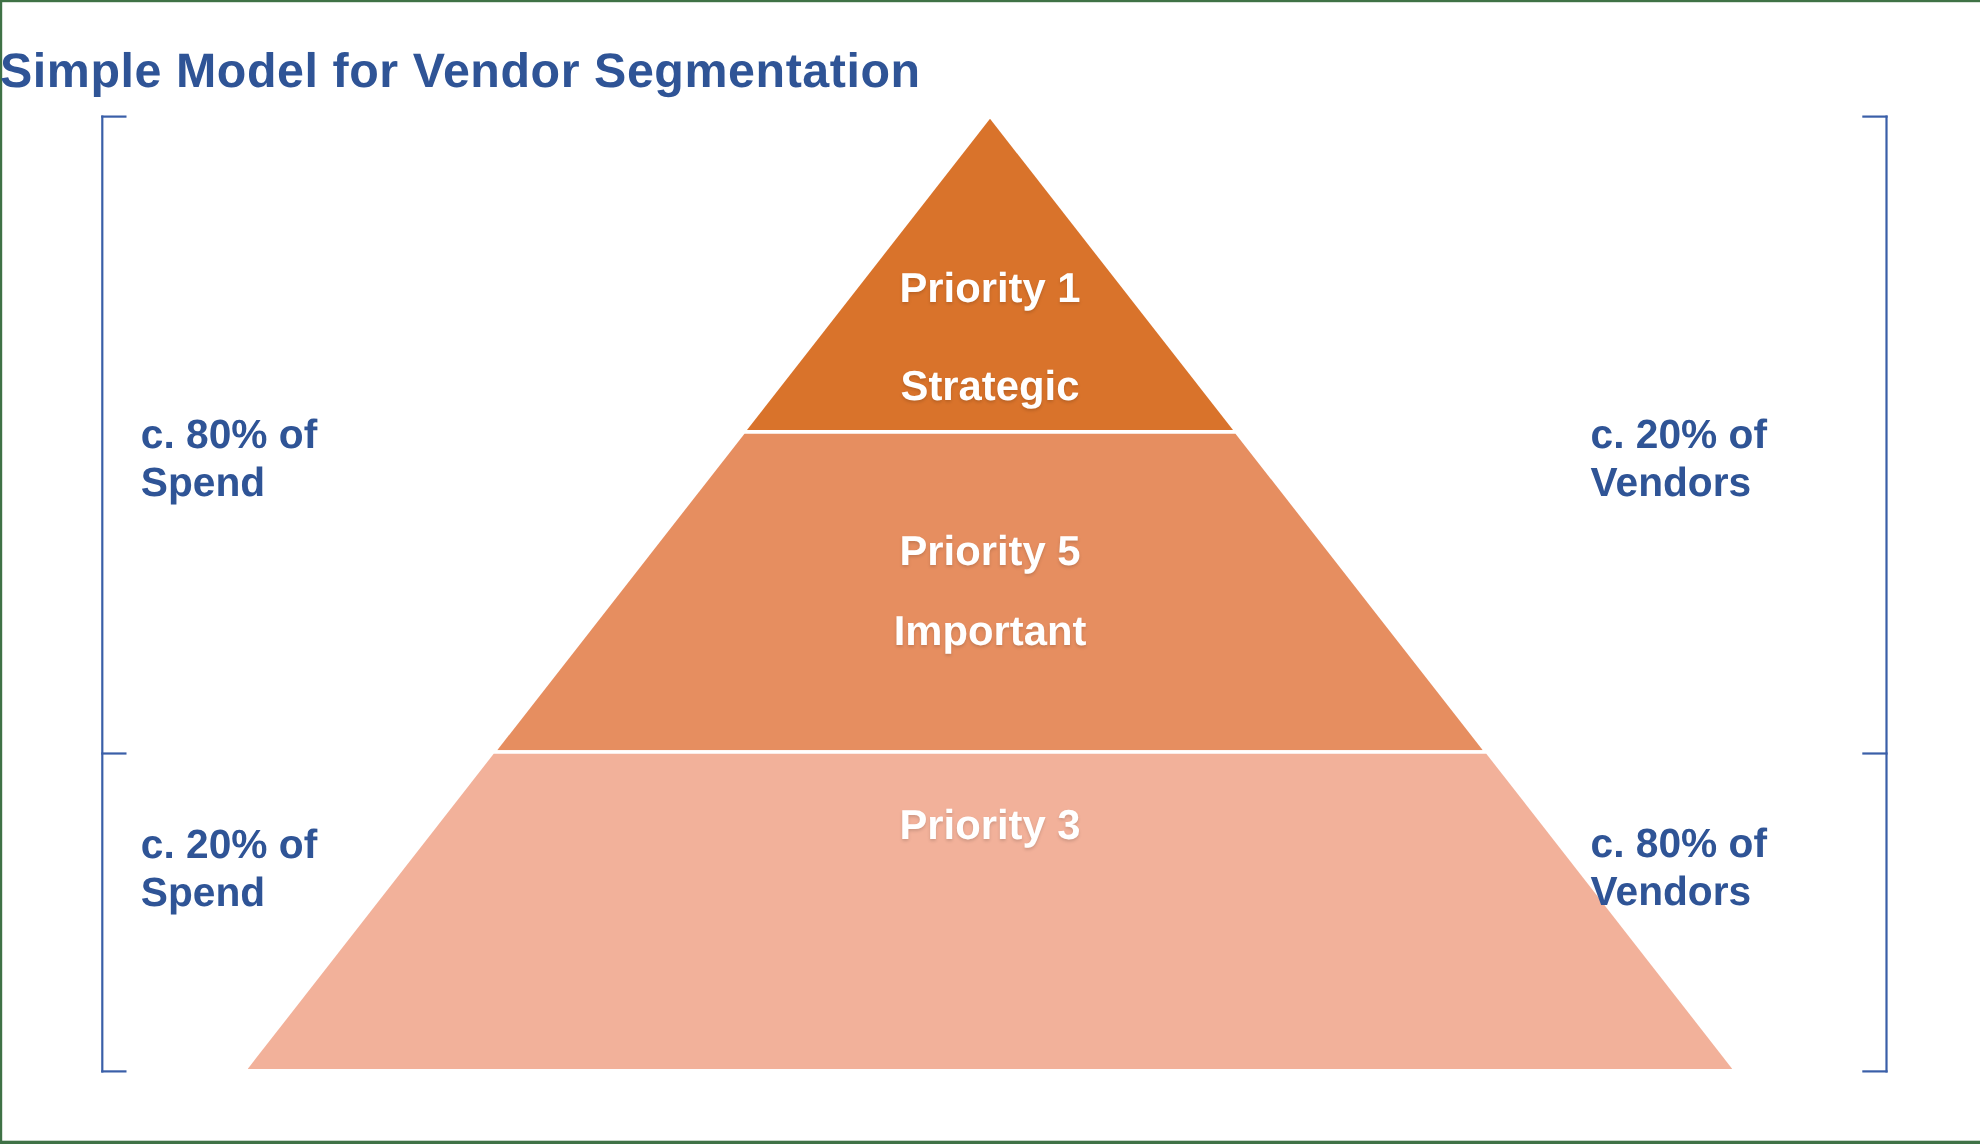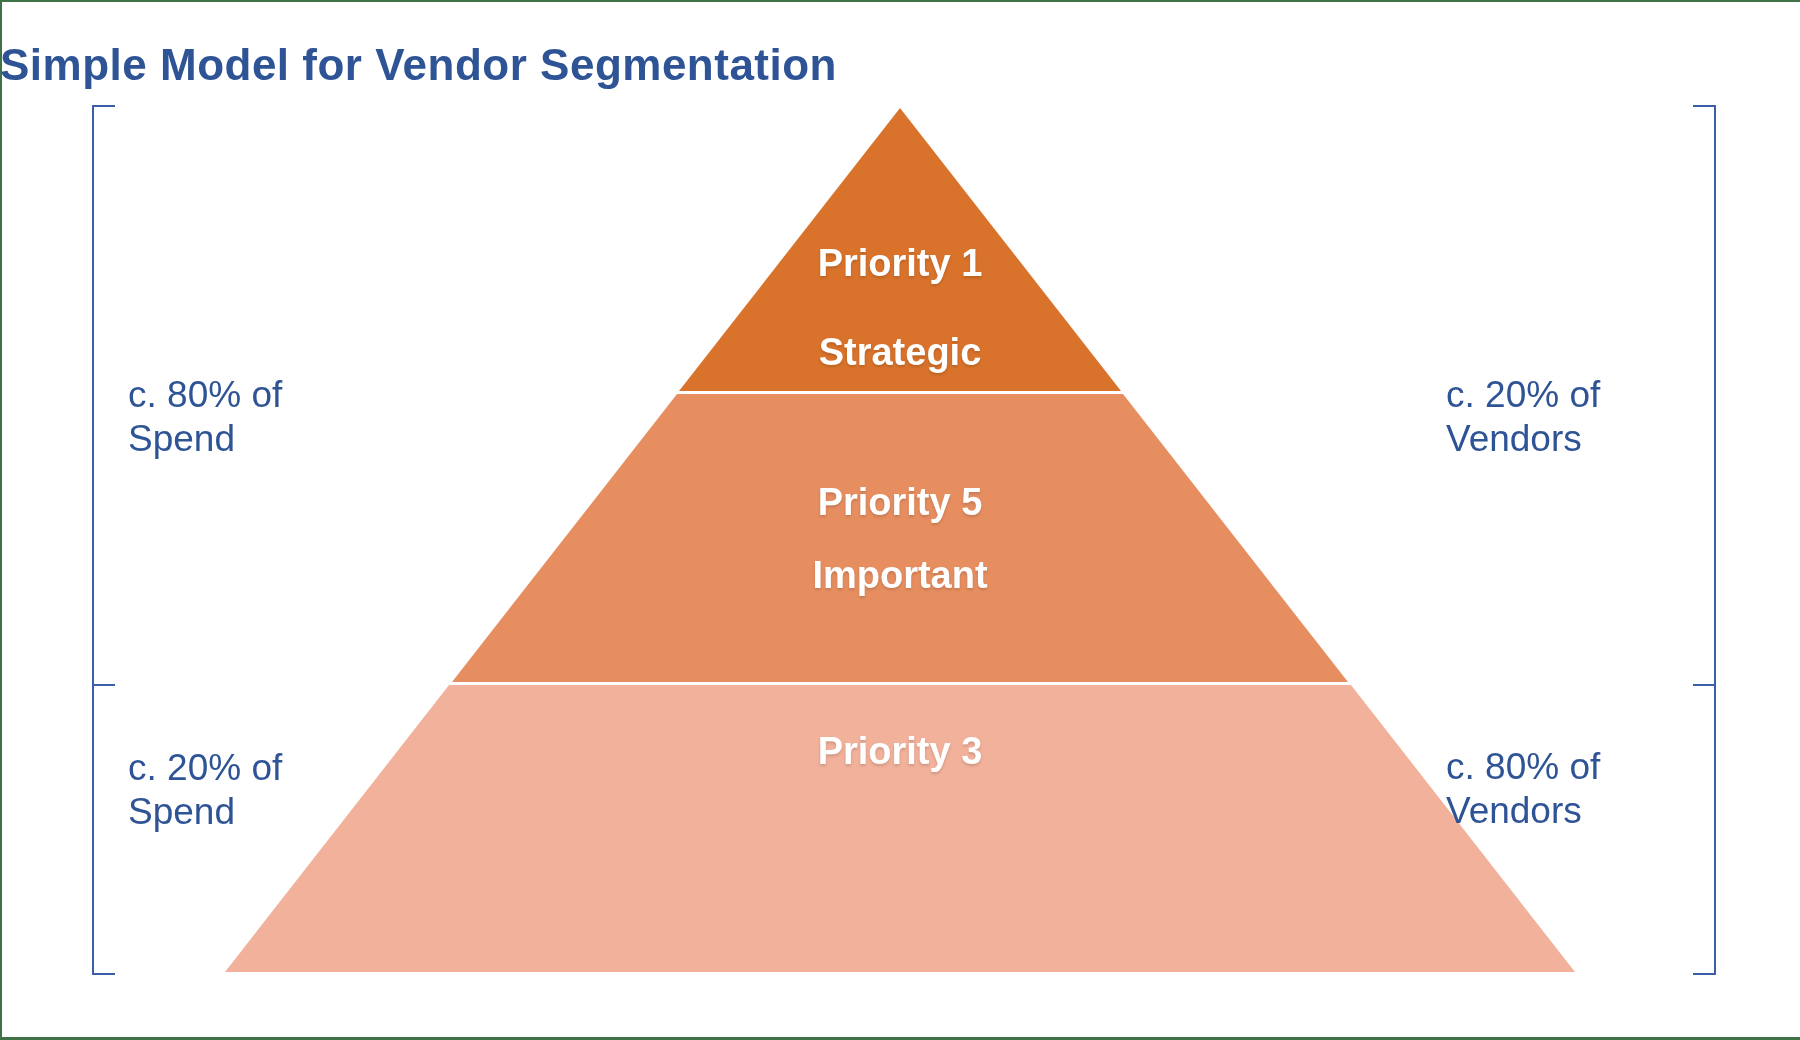--- a/index.html
+++ b/index.html
@@ -52,21 +52,21 @@
   .t1-priority { top: 263px; }
   .t1-label    { top: 352px; }
   .t2-priority { top: 502px; }
   .t2-label    { top: 575px; }
   .t3-priority { top: 751px; }
   .t3-label    { top: 866px; }
 
   .side-label {
     position: absolute;
     font-size: 37px;
-    font-weight: normal;
+    font-weight: bold;
     line-height: 44px;
     white-space: nowrap;
   }
   .label-left-top     { left: 128px; top: 373px; }
   .label-left-bottom  { left: 128px; top: 746px; }
   .label-right-top    { left: 1446px; top: 373px; }
   .label-right-bottom { left: 1446px; top: 745px; }
 
   
   .bracket-part { position: absolute; }

